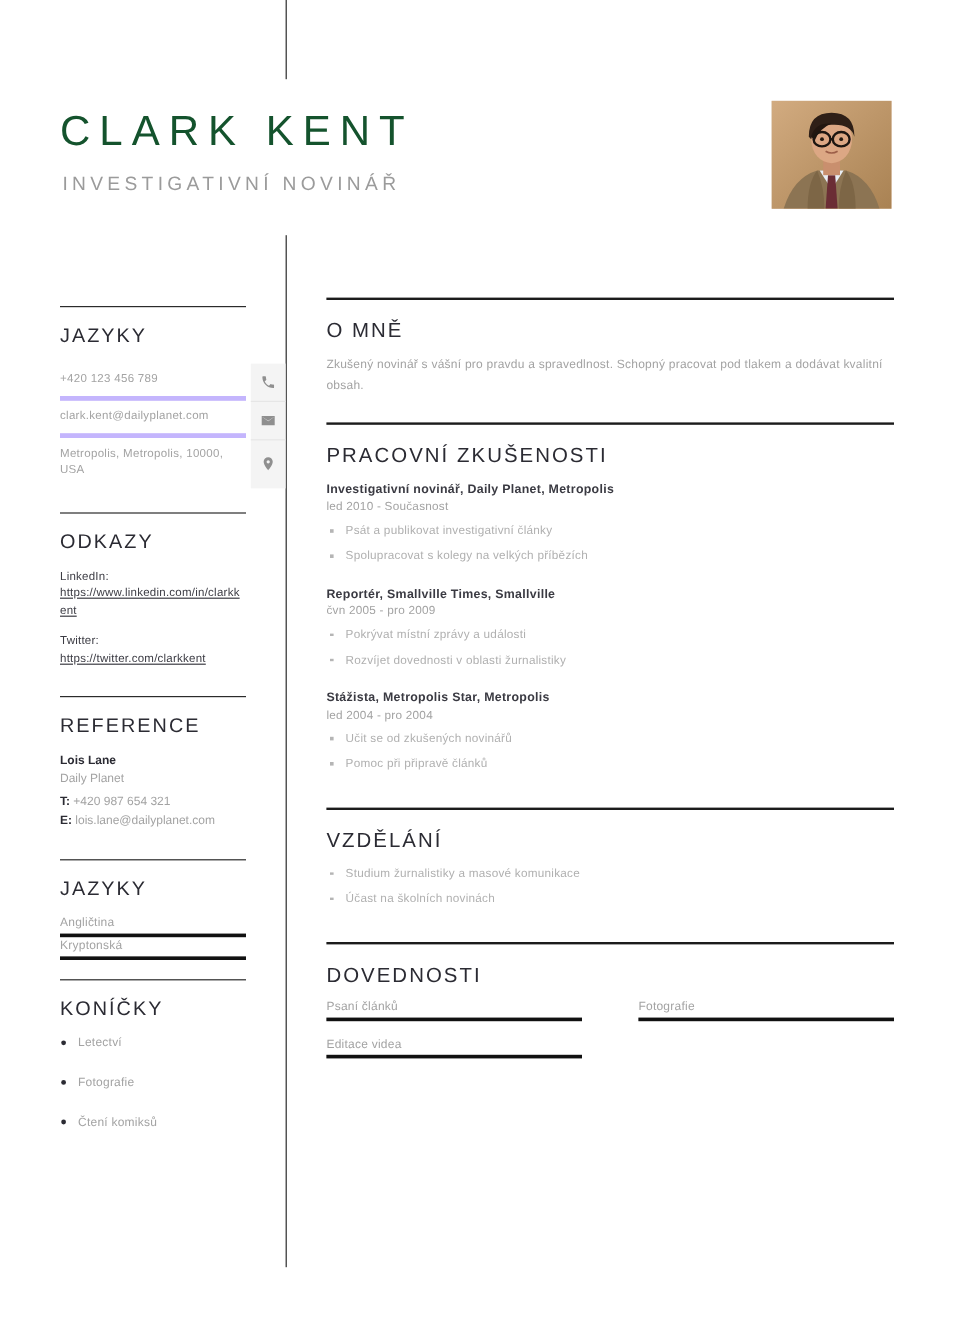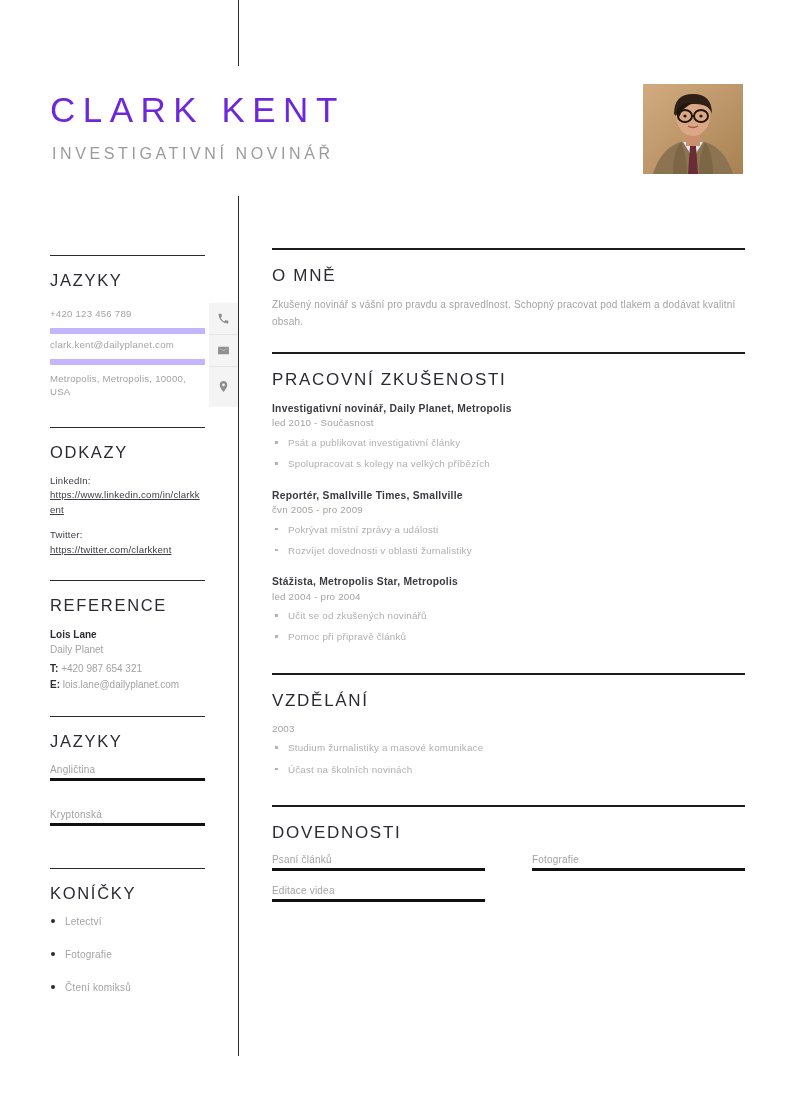--- a/index.html
+++ b/index.html
@@ -16,21 +16,21 @@
   
   .vrule{position:absolute;left:238px;width:1px;background:#2b2b2b;}
   .vrule.top{top:0;height:66px;}
   .vrule.bottom{top:196px;height:860px;}
 
   
   .header{position:absolute;left:0;top:0;width:794px;height:200px;}
   .name{
     position:absolute;left:50px;top:92px;
     font-size:35px;font-weight:300;letter-spacing:7.5px;
-    color:#6d28d9;line-height:1;white-space:nowrap;
+    color:#14532d;line-height:1;white-space:nowrap;
   }
   .role{
     position:absolute;left:52px;top:146px;
     font-size:16px;font-weight:400;letter-spacing:3.6px;
     color:#9b9b9b;line-height:1;white-space:nowrap;
   }
   .photo{
     position:absolute;left:643px;top:84px;width:100px;height:90px;
     overflow:hidden;background:#c8a57e;
   }
@@ -39,22 +39,22 @@
   
   .sidebar{position:absolute;left:50px;top:255px;width:155px;}
   .side-rule{height:1px;background:#2b2b2b;width:155px;margin:0;}
   .side-h{
     font-size:16.5px;font-weight:400;letter-spacing:1.7px;
     color:#2b2b33;margin:16px 0 14px 0;line-height:1;
   }
   .contact-wrap{position:relative;}
   .contact-rows{width:155px;}
   .crow{
-    display:flex;align-items:flex-start;min-height:31px;
-    border-bottom:6px solid #c4b5fd;
+    display:flex;align-items:center;min-height:31px;
+    border-bottom:4px solid #c4b5fd;
     font-size:9.6px;color:#a3a3a3;letter-spacing:.25px;line-height:1.42;
     padding:4px 0;box-sizing:border-box;
   }
   .crow.last{border-bottom:none;min-height:40px;align-items:flex-start;padding-top:7px;}
   .crow .ctext{padding-right:4px;}
   .icon-col{
     position:absolute;left:159px;top:0;width:29px;
     background:#f4f4f4;
   }
   .icell{
@@ -66,21 +66,21 @@
 
   .link-block{font-size:9.6px;color:#3c3c44;line-height:1.5;margin-bottom:11px;letter-spacing:.2px;}
   .link-block .lbl{color:#3c3c44;}
   .link-block a{color:#3c3c44;text-decoration:underline;word-break:break-all;display:block;}
 
   .ref-name{font-size:10px;font-weight:700;color:#2b2b33;line-height:1.5;}
   .ref-org{font-size:10px;color:#a3a3a3;line-height:1.5;}
   .ref-line{font-size:10px;color:#a3a3a3;line-height:1.55;margin-top:4px;}
   .ref-line b{color:#2b2b33;font-weight:700;}
 
-  .lang-item{margin-bottom:28px;}
+  .lang-item{margin-bottom:2px;}
   .lang-name{font-size:10px;color:#a3a3a3;letter-spacing:.2px;margin-bottom:3px;}
   .bar{height:3px;background:#e6e6e6;width:155px;position:relative;}
   .bar i{position:absolute;left:0;top:0;height:3px;background:#111111;display:block;}
 
   .hob-list{list-style:none;margin:0;padding:0;}
   .hob-list li{
     position:relative;padding-left:15px;margin-bottom:20px;
     font-size:10px;color:#a3a3a3;letter-spacing:.2px;line-height:1.3;
   }
   .hob-list li:before{
@@ -292,21 +292,20 @@
         <li>Učit se od zkušených novinářů</li>
         <li>Pomoc při připravě článků</li>
       </ul>
     </div>
 
     <div class="sec-gap"></div>
 
     <div class="main-rule"></div>
     <div class="main-h">VZDĚLÁNÍ</div>
     <div class="entry">
-      <div class="entry-date">2003</div>
       <ul class="entry-list">
         <li>Studium žurnalistiky a masové komunikace</li>
         <li>Účast na školních novinách</li>
       </ul>
     </div>
 
     <div class="sec-gap"></div>
 
     <div class="main-rule"></div>
     <div class="main-h">DOVEDNOSTI</div>

